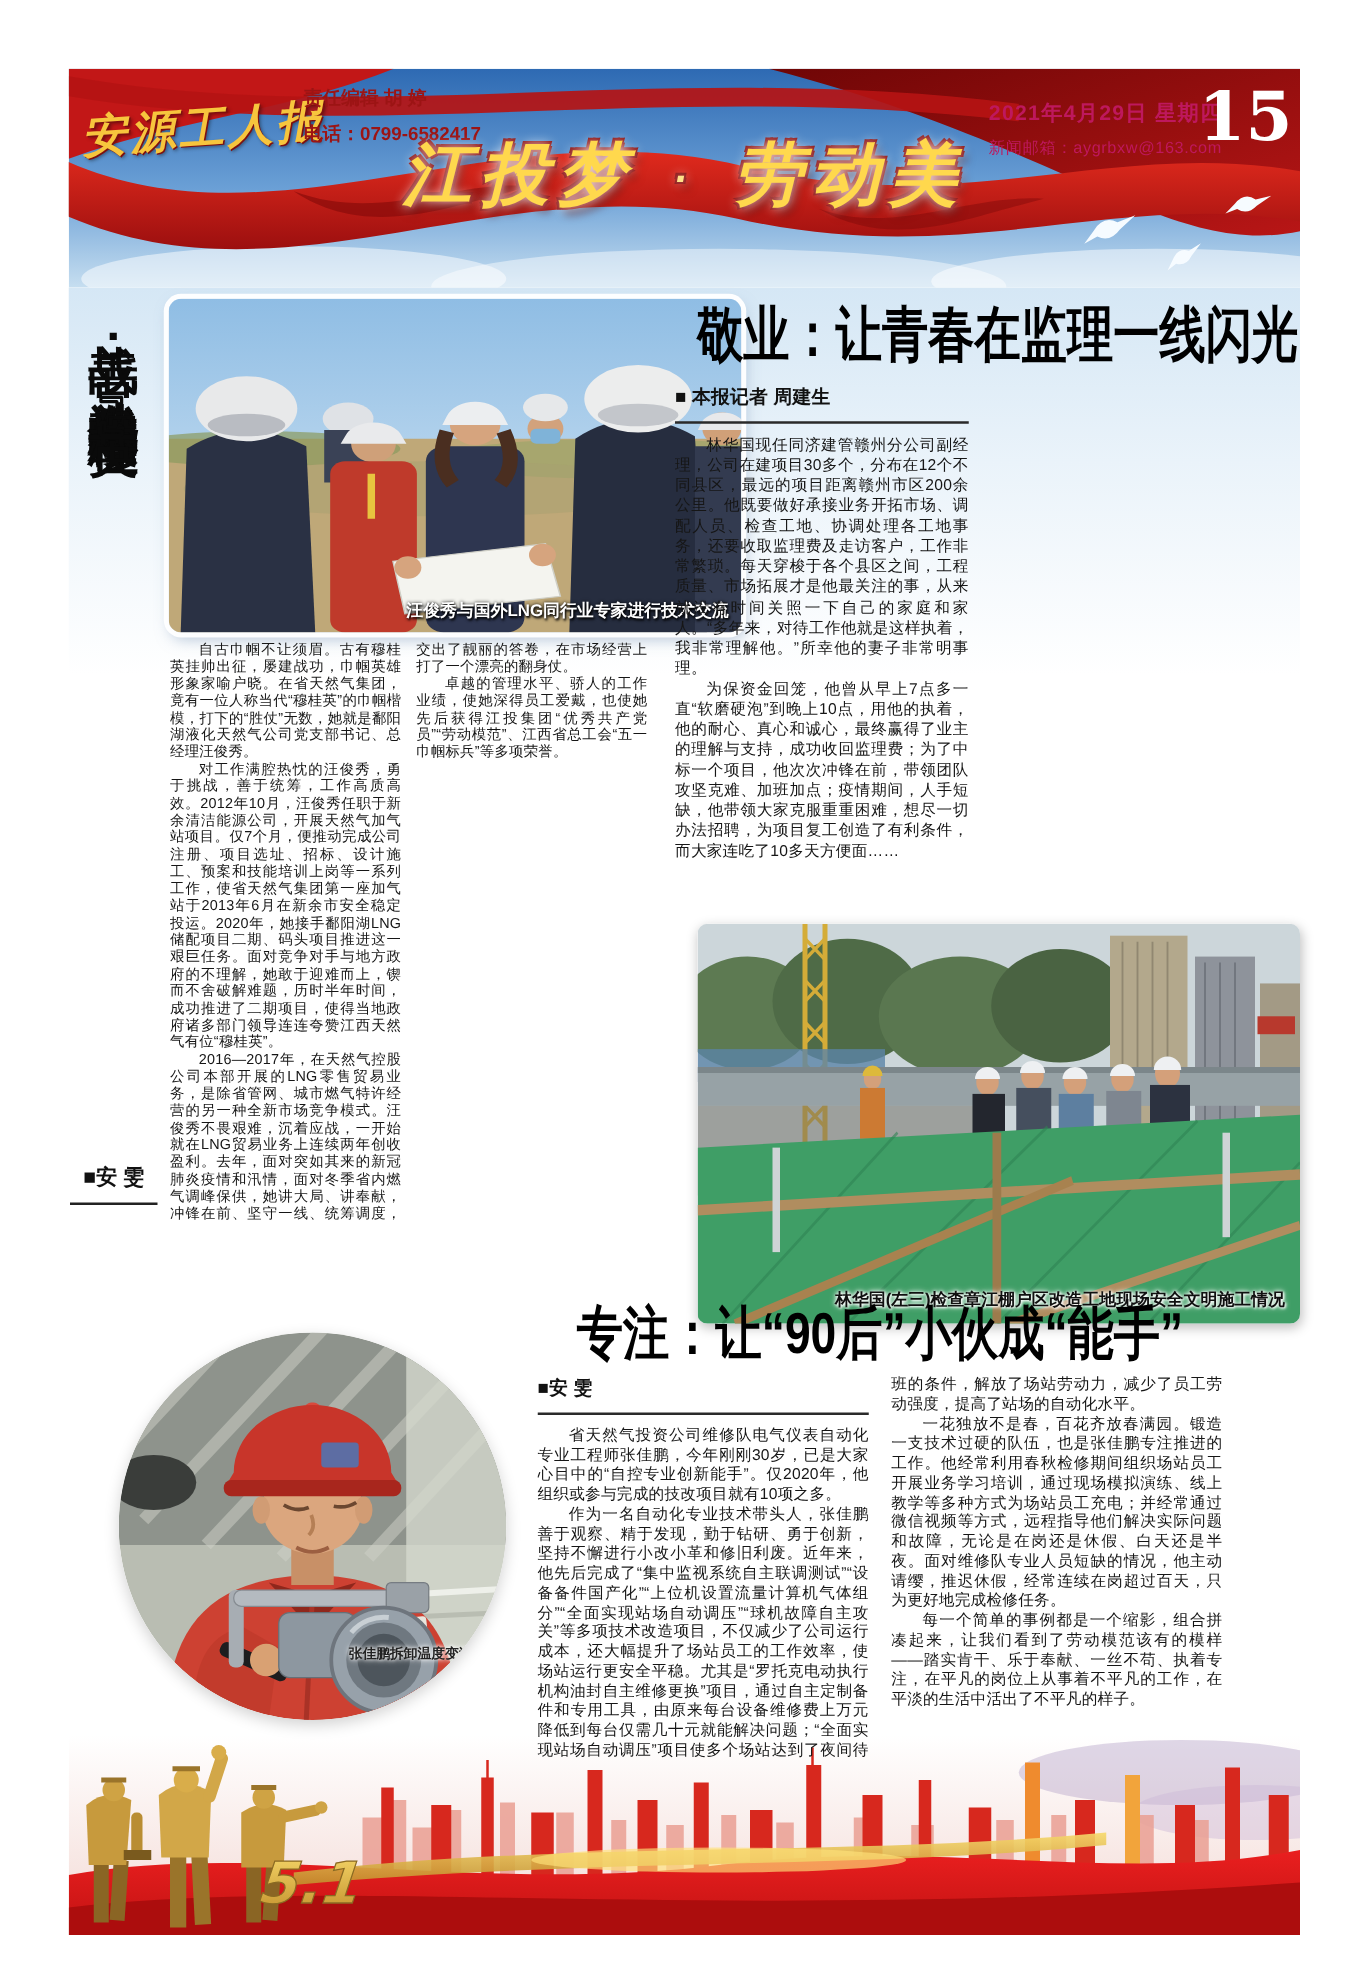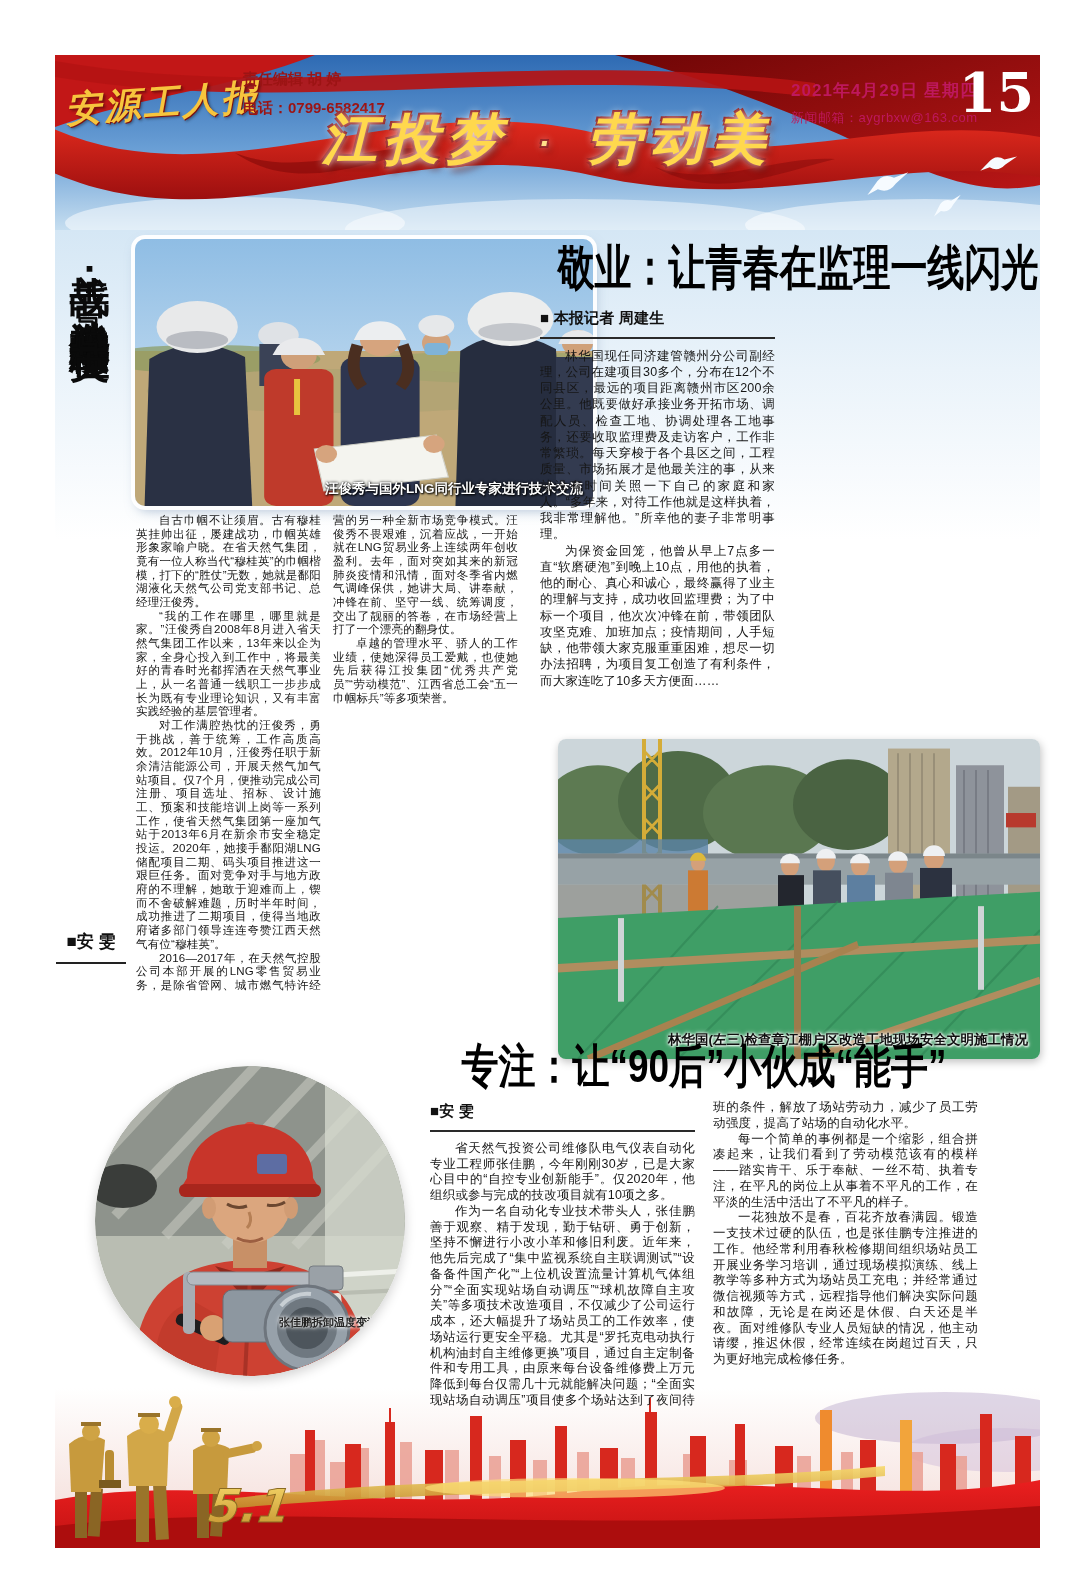--- a/index.html
+++ b/index.html
@@ -168,21 +168,20 @@
         <path d="M150,210 L252,196 L262,238 L158,252 Z" fill="#f4f4ef" stroke="#cfcfc6"></path>
         <circle cx="160" cy="215" r="9" fill="#d6a47e"></circle>
         <circle cx="250" cy="205" r="9" fill="#d6a47e"></circle>
       </g>
     </svg>
     <figcaption class="cap cap-light">汪俊秀与国外LNG同行业专家进行技术交流</figcaption>
   </figure>
 
   <div class="article art1">
     <p>自古巾帼不让须眉。古有穆桂英挂帅出征，屡建战功，巾帼英雄形象家喻户晓。在省天然气集团，竟有一位人称当代“穆桂英”的巾帼楷模，打下的“胜仗”无数，她就是鄱阳湖液化天然气公司党支部书记、总经理汪俊秀。</p>
-    <p>“我的工作在哪里，哪里就是家。”汪俊秀自2008年8月进入省天然气集团工作以来，13年来以企为家，全身心投入到工作中，将最美好的青春时光都挥洒在天然气事业上，从一名普通一线职工一步步成长为既有专业理论知识，又有丰富实践经验的基层管理者。</p>
     <p>对工作满腔热忱的汪俊秀，勇于挑战，善于统筹，工作高质高效。2012年10月，汪俊秀任职于新余清洁能源公司，开展天然气加气站项目。仅7个月，便推动完成公司注册、项目选址、招标、设计施工、预案和技能培训上岗等一系列工作，使省天然气集团第一座加气站于2013年6月在新余市安全稳定投运。2020年，她接手鄱阳湖LNG储配项目二期、码头项目推进这一艰巨任务。面对竞争对手与地方政府的不理解，她敢于迎难而上，锲而不舍破解难题，历时半年时间，成功推进了二期项目，使得当地政府诸多部门领导连连夸赞江西天然气有位“穆桂英”。</p>
     <p>2016—2017年，在天然气控股公司本部开展的LNG零售贸易业务，是除省管网、城市燃气特许经营的另一种全新市场竞争模式。汪俊秀不畏艰难，沉着应战，一开始就在LNG贸易业务上连续两年创收盈利。去年，面对突如其来的新冠肺炎疫情和汛情，面对冬季省内燃气调峰保供，她讲大局、讲奉献，冲锋在前、坚守一线、统筹调度，交出了靓丽的答卷，在市场经营上打了一个漂亮的翻身仗。</p>
     <p>卓越的管理水平、骄人的工作业绩，使她深得员工爱戴，也使她先后获得江投集团“优秀共产党员”“劳动模范”、江西省总工会“五一巾帼标兵”等多项荣誉。</p>
   </div>
 
   <h1 class="headline2">敬业：让青春在监理一线闪光</h1>
   <div class="article art2">
     <div class="byline-inline">■ 本报记者 周建生</div>
     <p>林华国现任同济建管赣州分公司副经理，公司在建项目30多个，分布在12个不同县区，最远的项目距离赣州市区200余公里。他既要做好承接业务开拓市场、调配人员、检查工地、协调处理各工地事务，还要收取监理费及走访客户，工作非常繁琐。每天穿梭于各个县区之间，工程质量、市场拓展才是他最关注的事，从来就没有时间关照一下自己的家庭和家人。“多年来，对待工作他就是这样执着，我非常理解他。”所幸他的妻子非常明事理。</p>
     <p>为保资金回笼，他曾从早上7点多一直“软磨硬泡”到晚上10点，用他的执着，他的耐心、真心和诚心，最终赢得了业主的理解与支持，成功收回监理费；为了中标一个项目，他次次冲锋在前，带领团队攻坚克难、加班加点；疫情期间，人手短缺，他带领大家克服重重困难，想尽一切办法招聘，为项目复工创造了有利条件，而大家连吃了10多天方便面……</p>
@@ -306,22 +305,22 @@
         </g>
       </g>
     </svg>
     <figcaption class="cap cap-dark3">张佳鹏拆卸温度变送器</figcaption>
   </figure>
 
   <div class="article art3">
     <div class="byline-inline">■安 雯</div>
     <p>省天然气投资公司维修队电气仪表自动化专业工程师张佳鹏，今年刚刚30岁，已是大家心目中的“自控专业创新能手”。仅2020年，他组织或参与完成的技改项目就有10项之多。</p>
     <p>作为一名自动化专业技术带头人，张佳鹏善于观察、精于发现，勤于钻研、勇于创新，坚持不懈进行小改小革和修旧利废。近年来，他先后完成了“集中监视系统自主联调测试”“设备备件国产化”“上位机设置流量计算机气体组分”“全面实现站场自动调压”“球机故障自主攻关”等多项技术改造项目，不仅减少了公司运行成本，还大幅提升了场站员工的工作效率，使场站运行更安全平稳。尤其是“罗托克电动执行机构油封自主维修更换”项目，通过自主定制备件和专用工具，由原来每台设备维修费上万元降低到每台仅需几十元就能解决问题；“全面实现站场自动调压”项目使多个场站达到了夜间待班的条件，解放了场站劳动力，减少了员工劳动强度，提高了站场的自动化水平。</p>
+    <p>一花独放不是春，百花齐放春满园。锻造一支技术过硬的队伍，也是张佳鹏专注推进的工作。他经常利用春秋检修期间组织场站员工开展业务学习培训，通过现场模拟演练、线上教学等多种方式为场站员工充电；并经常通过微信视频等方式，远程指导他们解决实际问题和故障，无论是在岗还是休假、白天还是半夜。面对维修队专业人员短缺的情况，他主动请缨，推迟休假，经常连续在岗超过百天，只为更好地完成检修任务。</p>
     <p>每一个简单的事例都是一个缩影，组合拼凑起来，让我们看到了劳动模范该有的模样——踏实肯干、乐于奉献、一丝不苟、执着专注，在平凡的岗位上从事着不平凡的工作，在平淡的生活中活出了不平凡的样子。</p>
-    <p>一花独放不是春，百花齐放春满园。锻造一支技术过硬的队伍，也是张佳鹏专注推进的工作。他经常利用春秋检修期间组织场站员工开展业务学习培训，通过现场模拟演练、线上教学等多种方式为场站员工充电；并经常通过微信视频等方式，远程指导他们解决实际问题和故障，无论是在岗还是休假、白天还是半夜。面对维修队专业人员短缺的情况，他主动请缨，推迟休假，经常连续在岗超过百天，只为更好地完成检修任务。</p>
   </div>
 
   <div class="footer">
     <svg viewBox="0 0 985 160" preserveAspectRatio="none">
       <defs>
         <linearGradient id="skyF" x1="0" y1="0" x2="0" y2="1">
           <stop offset="0" stop-color="#ffffff"></stop>
             <stop offset="1" stop-color="#f3d9d4"></stop>
         </linearGradient>
         <linearGradient id="goldG" x1="0" y1="0" x2="0" y2="1">

